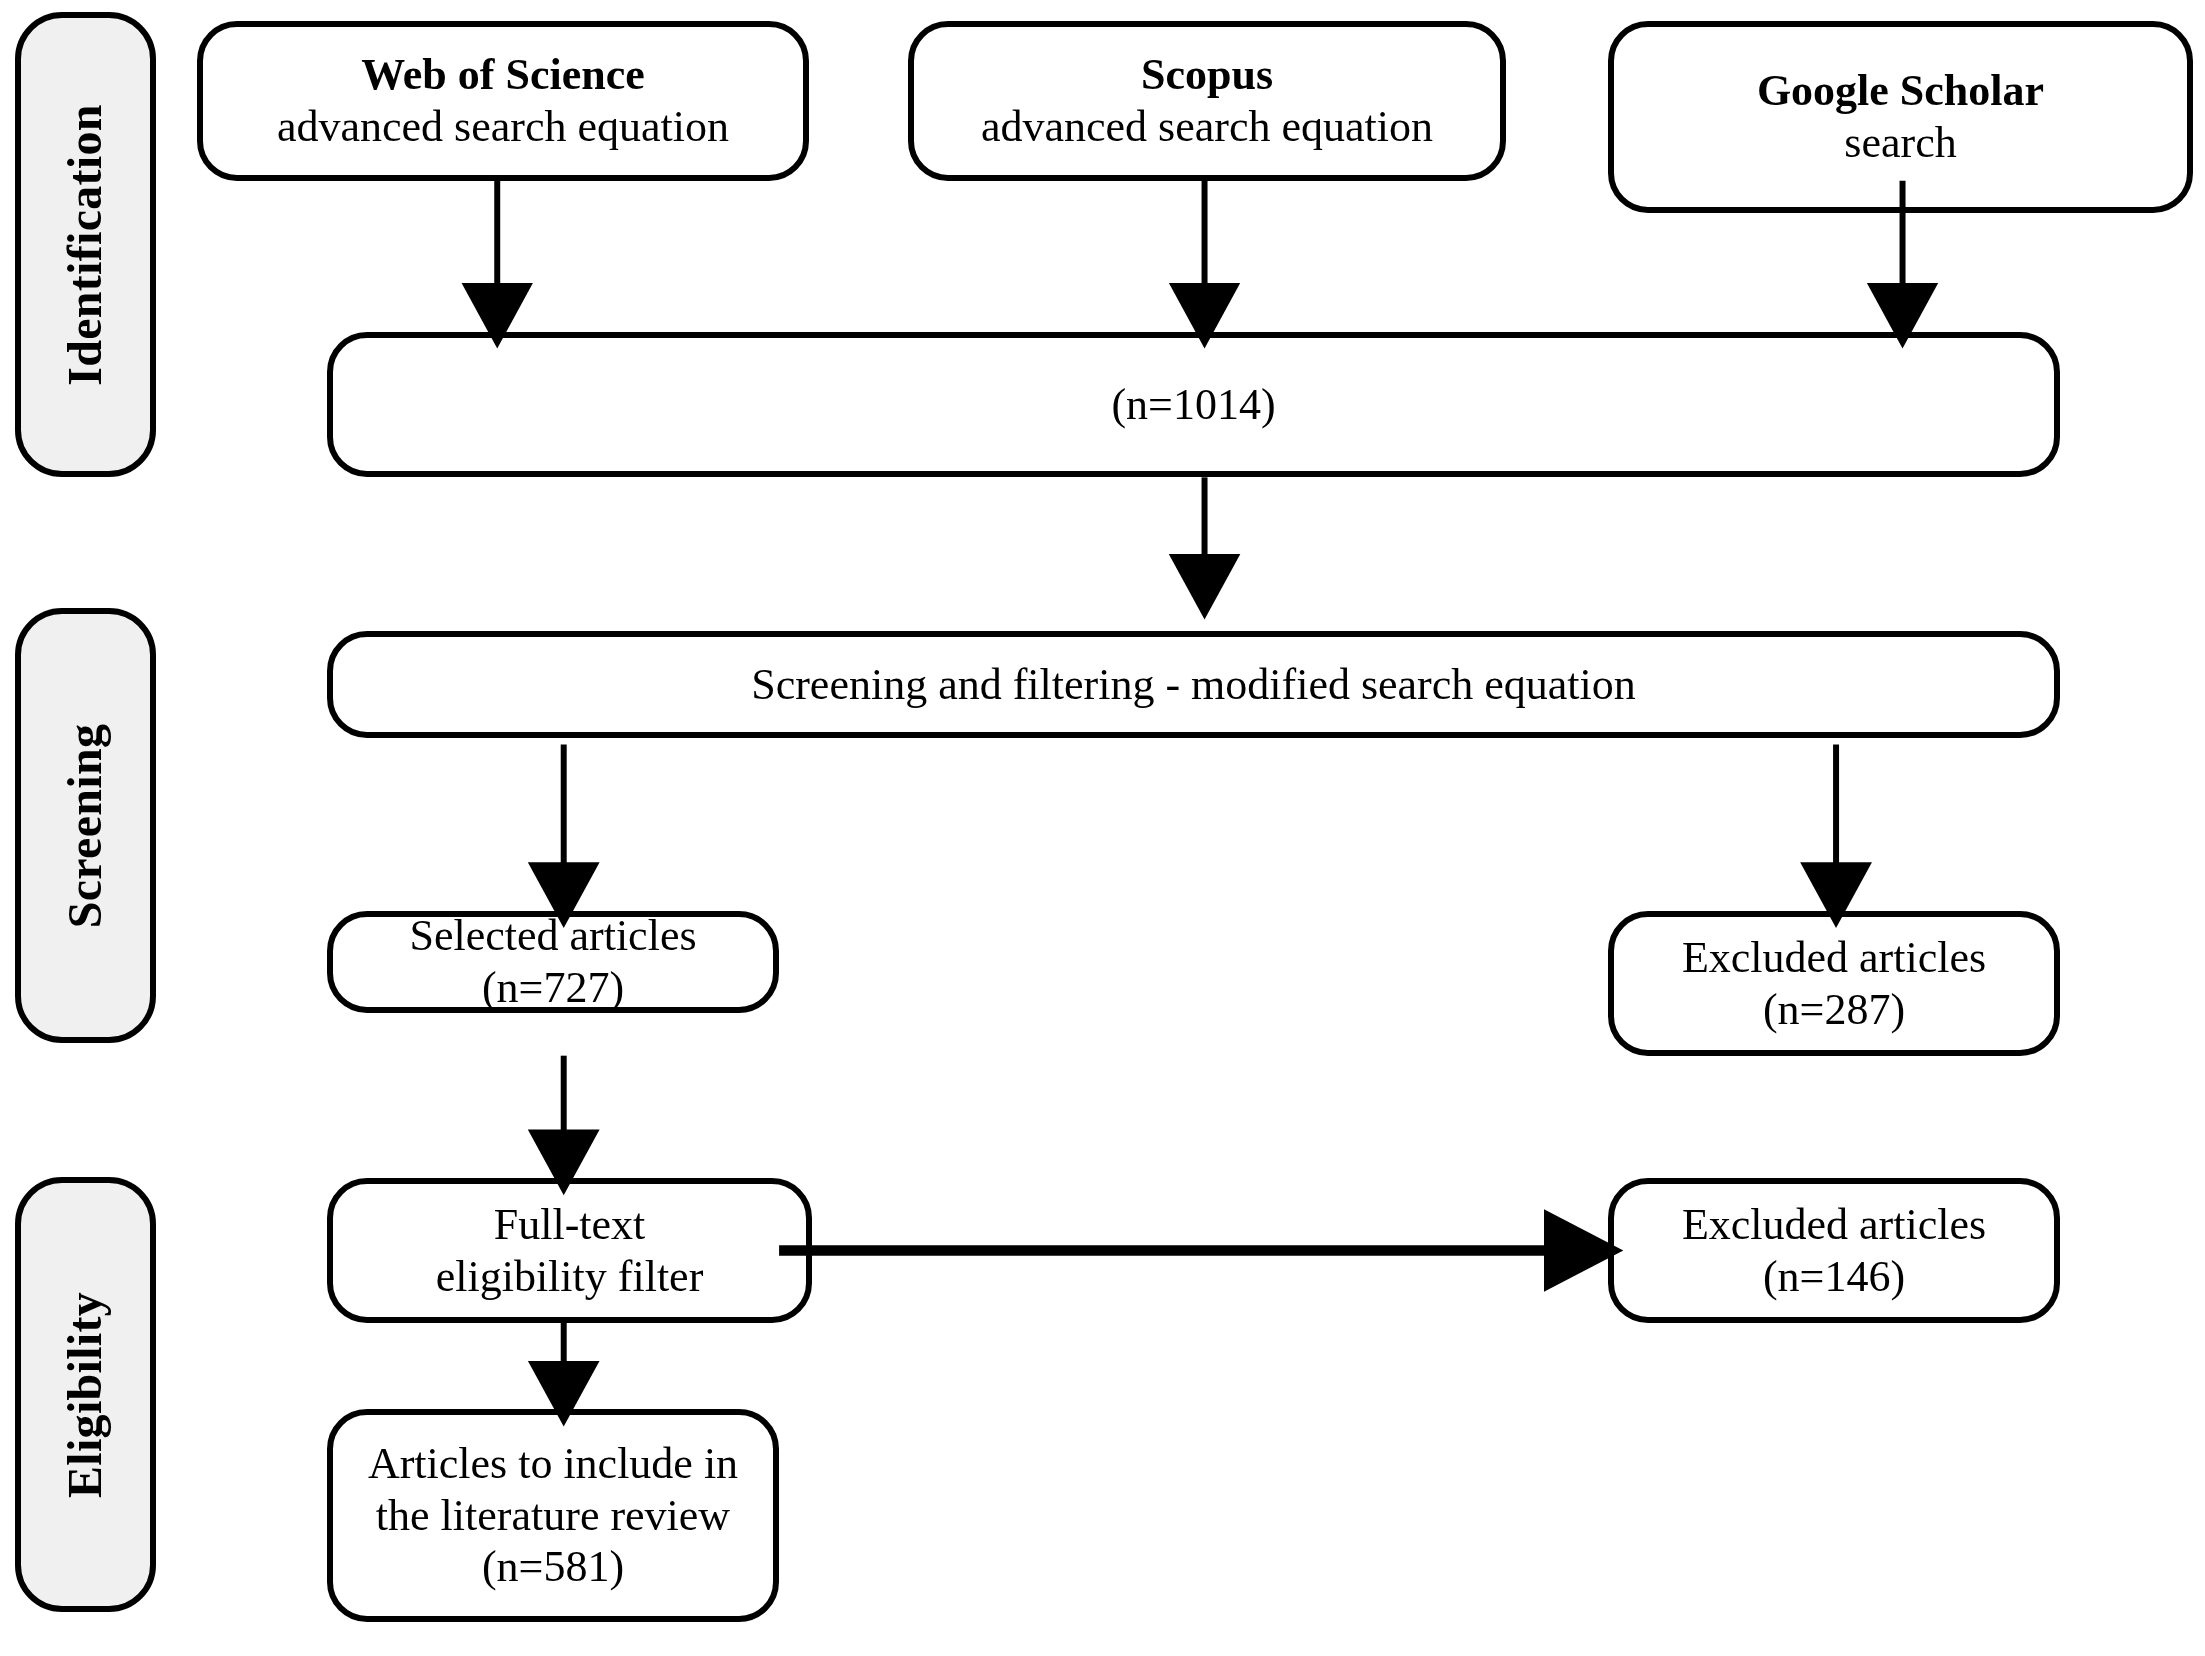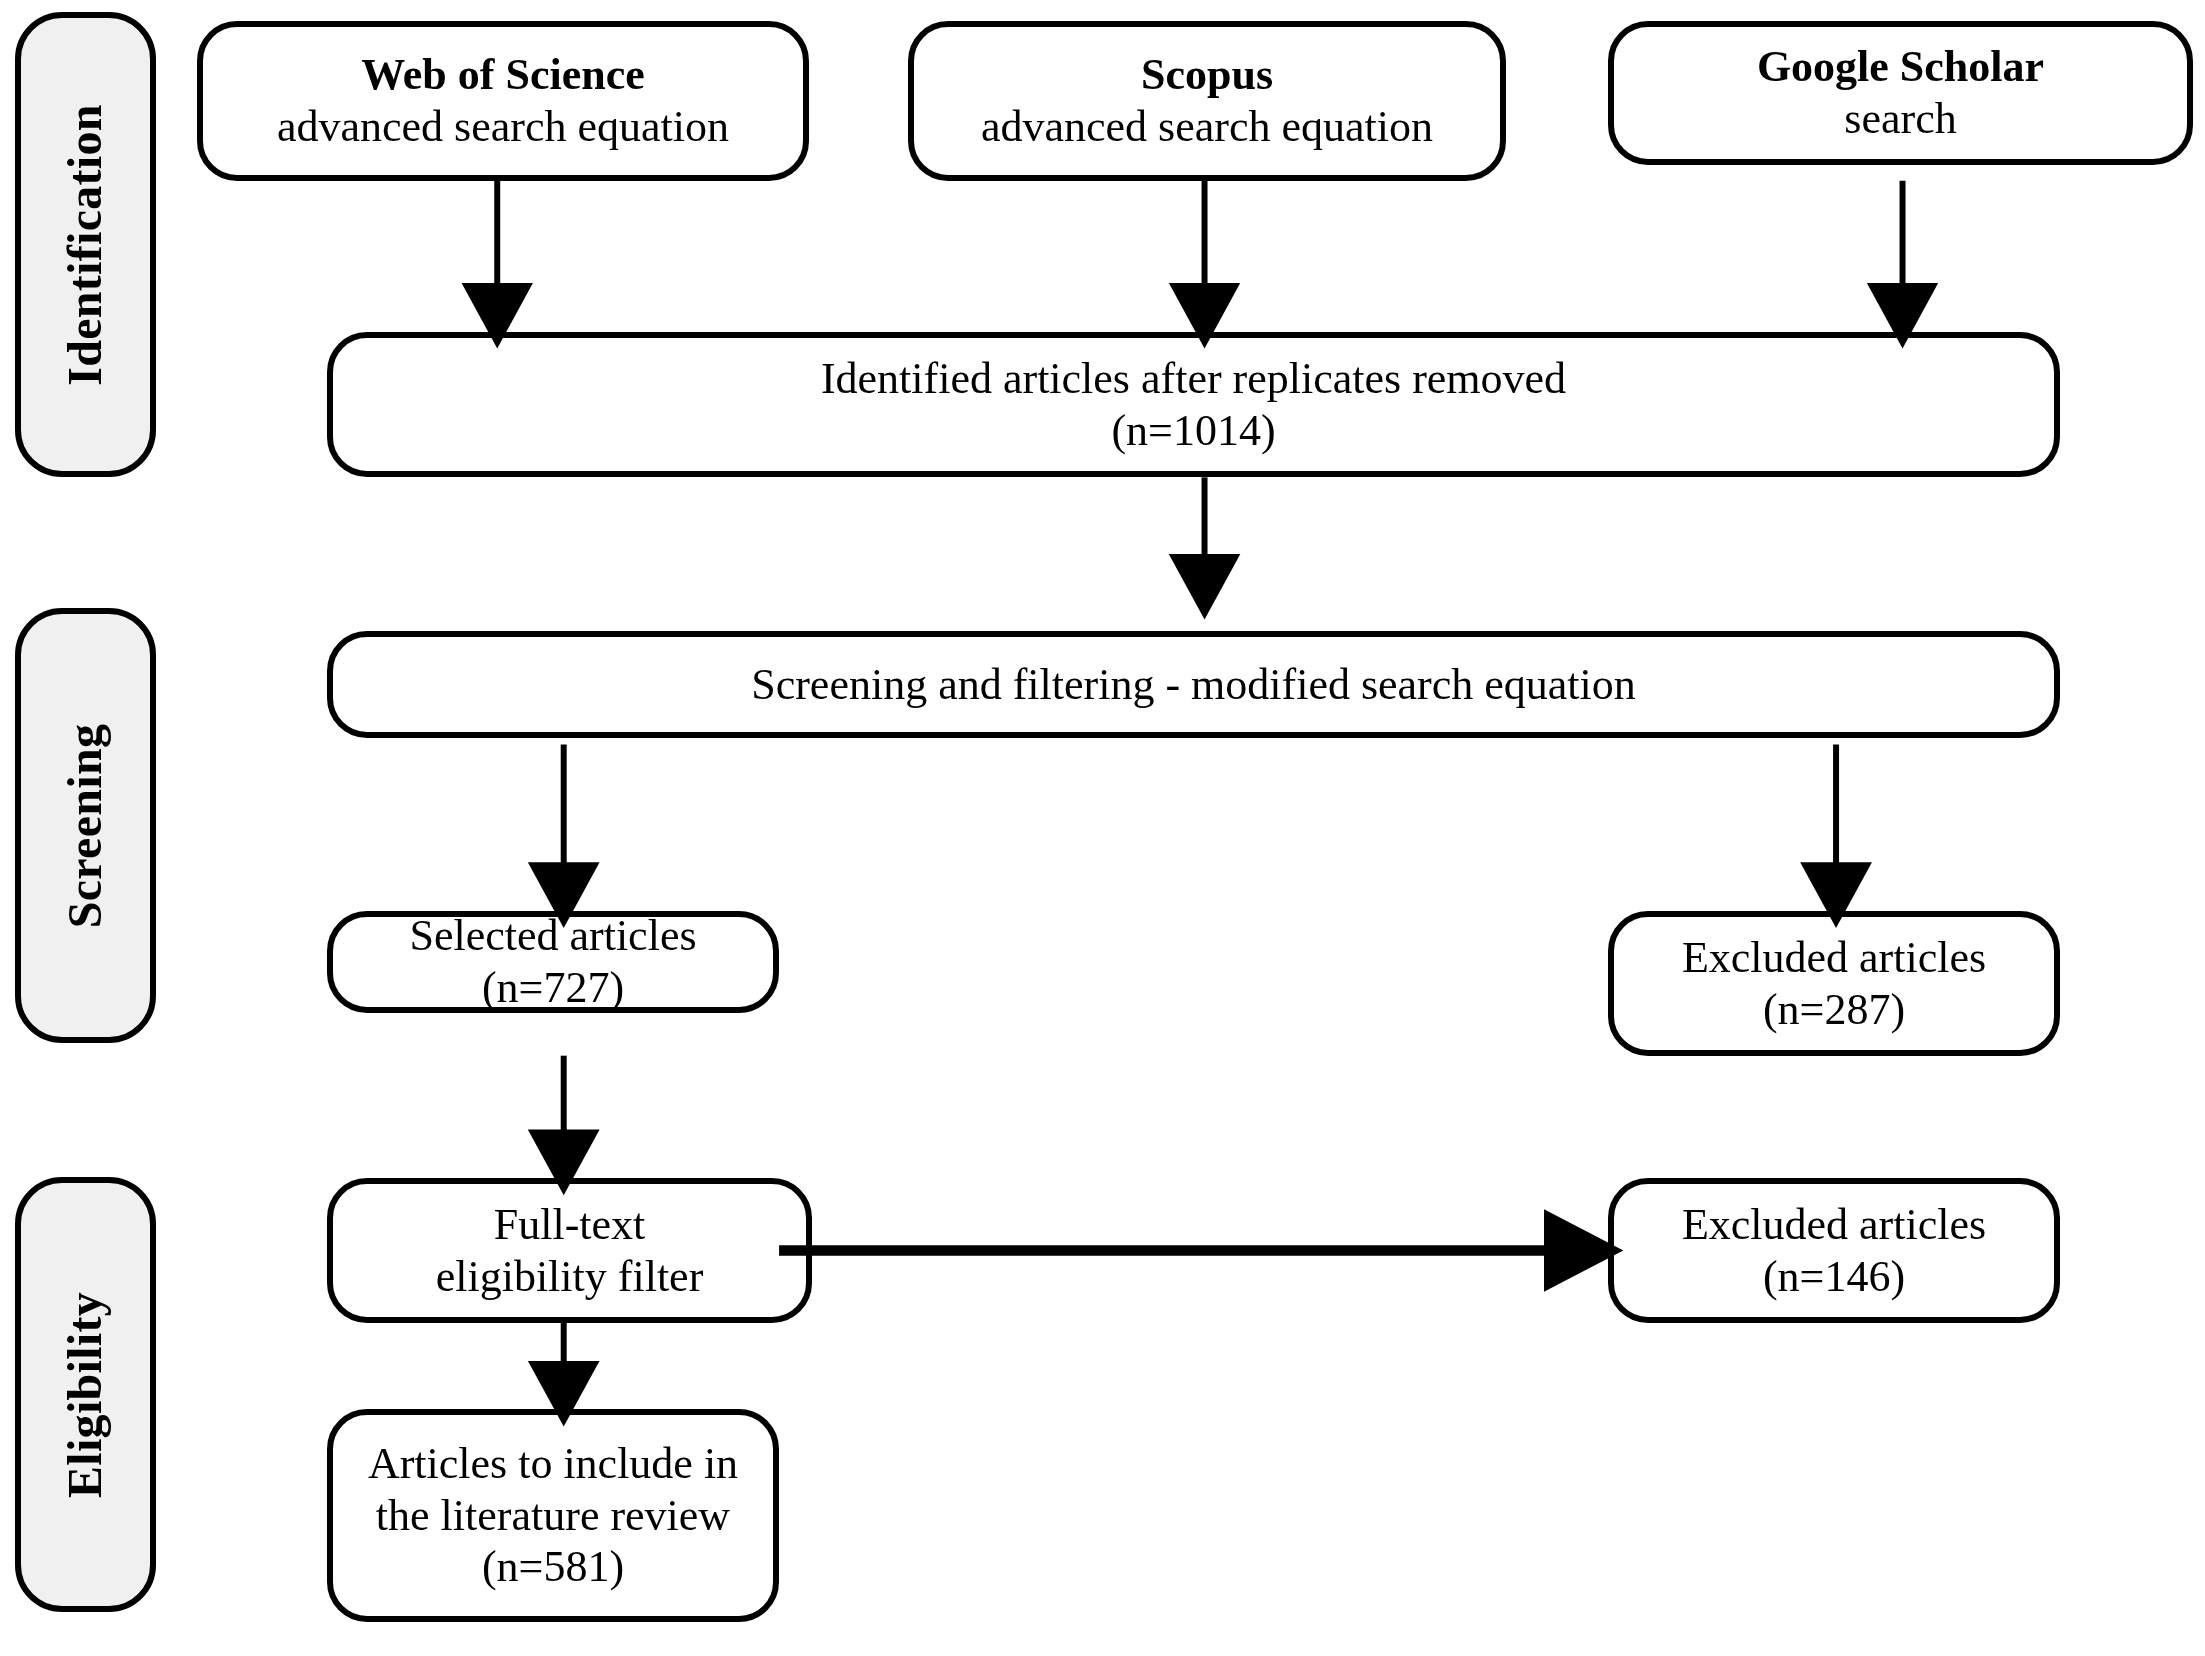--- a/index.html
+++ b/index.html
@@ -91,27 +91,26 @@
   <div class="flow-box" style="left:197px; top:21px; width:612px; height:160px;">
     <span class="line bold">Web of Science</span>
     <span class="line">advanced search equation</span>
   </div>
 
   <div class="flow-box" style="left:908px; top:21px; width:598px; height:160px;font-family:Liberation Serif, serif;">
     <span class="line bold">Scopus</span>
     <span class="line">advanced search equation</span>
   </div>
 
-  <div class="flow-box" style="left:1608px; top:21px; width:585px; height:144px;">
+  <div class="flow-box" style="left:1608px; top:21px; width:585px; height:192px;">
     <span class="line bold">Google Scholar</span>
     <span class="line">search</span>
   </div>
 
   <div class="flow-box" style="left:327px; top:332px; width:1733px; height:145px;">
-    <span class="line">Identified articles after replicates removed</span>
     <span class="line">(n=1014)</span>
   </div>
 
   <div class="flow-box" style="left:327px; top:631px; width:1733px; height:107px;">
     <span class="line">Screening and filtering - modified search equation</span>
   </div>
 
   <div class="flow-box" style="left:327px; top:911px; width:452px; height:102px;">
     <span class="line">Selected articles</span>
     <span class="line">(n=727)</span>

